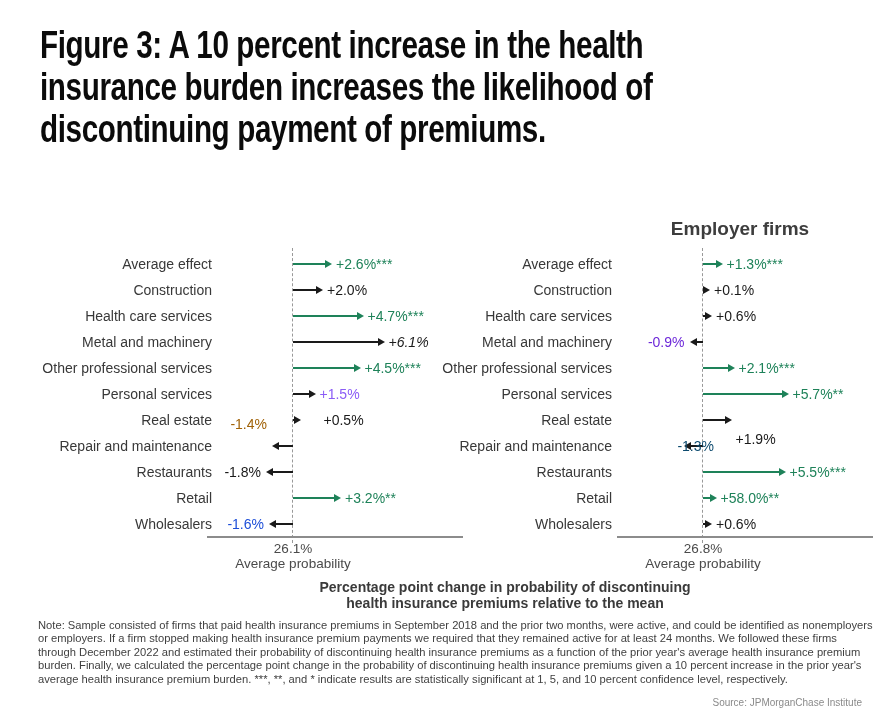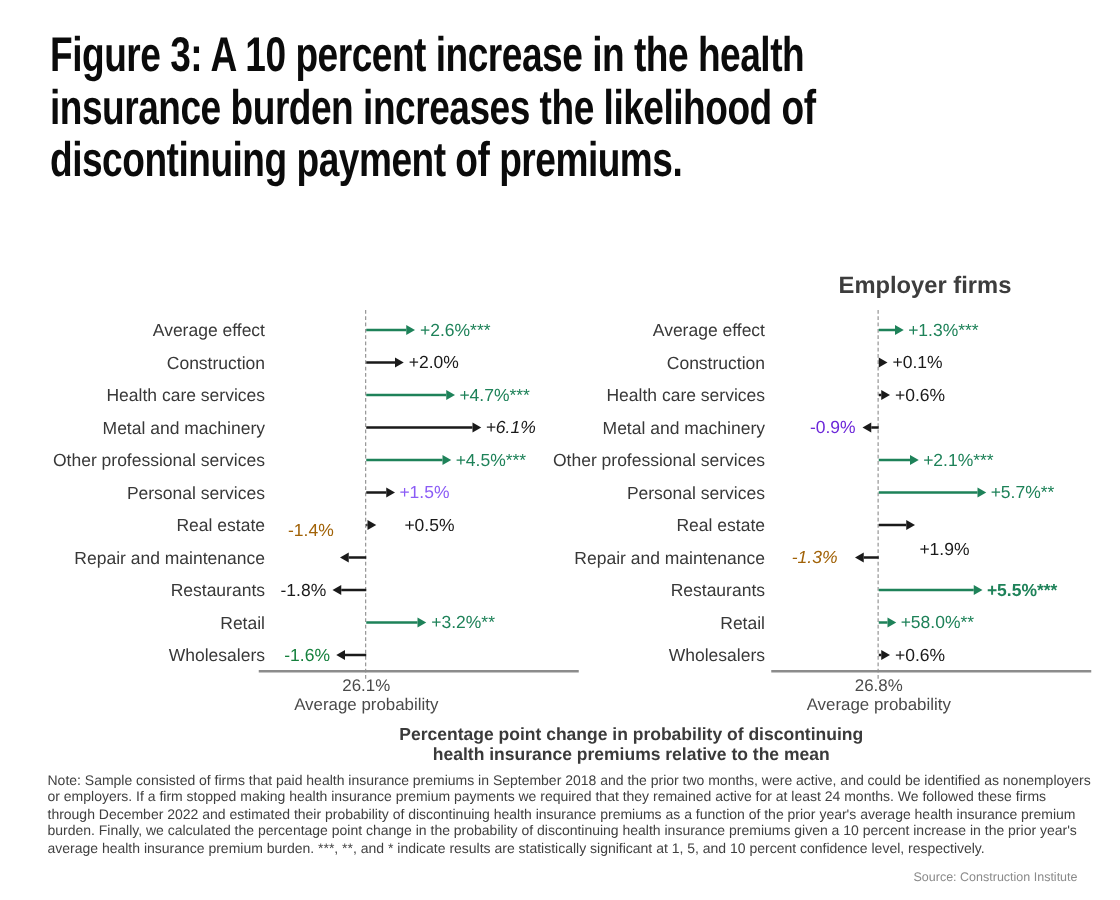--- a/index.html
+++ b/index.html
@@ -77,21 +77,21 @@
       <div class="aline" style="left: 273px; top: 471px; width: 20px; background: rgb(26, 26, 26);"></div>
       <div class="ahead" style="left: 266px; top: 467.5px; border-right: 7px solid rgb(26, 26, 26);"></div>
       <div class="val" style="left: 261px; top: 472px; color: rgb(26, 26, 26); transform: translate(-100%, -52%);">-1.8%</div>
       <div class="cat-label" style="left: 12px; top: 489px; width: 200px;">Retail</div>
       <div class="aline" style="left: 293px; top: 497px; width: 41px; background: rgb(30, 130, 89);"></div>
       <div class="ahead" style="left: 334px; top: 493.5px; border-left: 7px solid rgb(30, 130, 89);"></div>
       <div class="val" style="left: 345px; top: 498px; color: rgb(30, 130, 89); transform: translateY(-52%);">+3.2%**</div>
       <div class="cat-label" style="left: 12px; top: 515px; width: 200px;">Wholesalers</div>
       <div class="aline" style="left: 276px; top: 523px; width: 17px; background: rgb(26, 26, 26);"></div>
       <div class="ahead" style="left: 269px; top: 519.5px; border-right: 7px solid rgb(26, 26, 26);"></div>
-      <div class="val" style="left: 264px; top: 524px; color: #15803d; transform: translate(-100%, -52%);">-1.6%</div>
+      <div class="val" style="left: 264px; top: 524px; color: #1d4ed8; transform: translate(-100%, -52%);">-1.6%</div>
       <div class="panel-title" style="left: 580px; top: 218px; width: 320px;">Employer firms</div>
       <div class="vline" style="left: 702px; top: 248px; height: 295px;"></div>
       <div class="axis" style="left: 617px; top: 536px; width: 256px;"></div>
       <div class="avg-val" style="left: 633px; top: 541px; width: 140px;">26.8%</div>
       <div class="avg-cap" style="left: 633px; top: 556px; width: 140px;">Average probability</div>
       <div class="cat-label" style="left: 412px; top: 255px; width: 200px;">Average effect</div>
       <div class="aline" style="left: 703px; top: 263px; width: 12.5px; background: rgb(30, 130, 89);"></div>
       <div class="ahead" style="left: 715.5px; top: 259.5px; border-left: 7px solid rgb(30, 130, 89);"></div>
       <div class="val" style="left: 726.5px; top: 264px; color: rgb(30, 130, 89); transform: translateY(-52%);">+1.3%***</div>
       <div class="cat-label" style="left: 412px; top: 281px; width: 200px;">Construction</div>
@@ -114,37 +114,37 @@
       <div class="aline" style="left: 703px; top: 393px; width: 78.5px; background: rgb(30, 130, 89);"></div>
       <div class="ahead" style="left: 781.5px; top: 389.5px; border-left: 7px solid rgb(30, 130, 89);"></div>
       <div class="val" style="left: 792.5px; top: 394px; color: rgb(30, 130, 89); transform: translateY(-52%);">+5.7%**</div>
       <div class="cat-label" style="left: 412px; top: 411px; width: 200px;">Real estate</div>
       <div class="aline" style="left: 703px; top: 419px; width: 21.5px; background: rgb(26, 26, 26);"></div>
       <div class="ahead" style="left: 724.5px; top: 415.5px; border-left: 7px solid rgb(26, 26, 26);"></div>
       <div class="val" style="left: 735.5px; top: 439px; color: rgb(26, 26, 26); transform: translateY(-52%);">+1.9%</div>
       <div class="cat-label" style="left: 412px; top: 437px; width: 200px;">Repair and maintenance</div>
       <div class="aline" style="left: 690.5px; top: 445px; width: 12.5px; background: rgb(26, 26, 26);"></div>
       <div class="ahead" style="left: 683.5px; top: 441.5px; border-right: 7px solid rgb(26, 26, 26);"></div>
-      <div class="val" style="left: 670px; top: 446px; color: #a16207; transform: translate(-100%, -52%); font-style: italic;">-1.3%</div>
+      <div class="val" style="left: 714px; top: 446px; color: #0c4a6e; transform: translate(-100%, -52%);">-1.3%</div>
       <div class="cat-label" style="left: 412px; top: 463px; width: 200px;">Restaurants</div>
       <div class="aline" style="left: 703px; top: 471px; width: 75.5px; background: rgb(30, 130, 89);"></div>
       <div class="ahead" style="left: 778.5px; top: 467.5px; border-left: 7px solid rgb(30, 130, 89);"></div>
-      <div class="val" style="left: 789.5px; top: 472px; color: rgb(30, 130, 89); transform: translateY(-52%); font-weight: bold;">+5.5%***</div>
+      <div class="val" style="left: 789.5px; top: 472px; color: rgb(30, 130, 89); transform: translateY(-52%);">+5.5%***</div>
       <div class="cat-label" style="left: 412px; top: 489px; width: 200px;">Retail</div>
       <div class="aline" style="left: 703px; top: 497px; width: 6.5px; background: rgb(30, 130, 89);"></div>
       <div class="ahead" style="left: 709.5px; top: 493.5px; border-left: 7px solid rgb(30, 130, 89);"></div>
       <div class="val" style="left: 720.5px; top: 498px; color: rgb(30, 130, 89); transform: translateY(-52%);">+58.0%**</div>
       <div class="cat-label" style="left: 412px; top: 515px; width: 200px;">Wholesalers</div>
       <div class="aline" style="left: 703px; top: 523px; width: 2px; background: rgb(26, 26, 26);"></div>
       <div class="ahead" style="left: 705px; top: 519.5px; border-left: 7px solid rgb(26, 26, 26);"></div>
       <div class="val" style="left: 716px; top: 524px; color: rgb(26, 26, 26); transform: translateY(-52%);">+0.6%</div>
     </div>
 
   <div class="xaxis-title">
     <div>Percentage point change in probability of discontinuing</div>
     <div>health insurance premiums relative to the mean</div>
   </div>
 
   <div class="note">Note: Sample consisted of firms that paid health insurance premiums in September 2018 and the prior two months, were active, and could be identified as nonemployers or employers. If a firm stopped making health insurance premium payments we required that they remained active for at least 24 months. We followed these firms through December 2022 and estimated their probability of discontinuing health insurance premiums as a function of the prior year's average health insurance premium burden. Finally, we calculated the percentage point change in the probability of discontinuing health insurance premiums given a 10 percent increase in the prior year's average health insurance premium burden. ***, **, and * indicate results are statistically significant at 1, 5, and 10 percent confidence level, respectively.</div>
 
-  <div class="source">Source: Construction Institute</div>
+  <div class="source">Source: JPMorganChase Institute</div>
 
 </div>
 
 </body></html>

